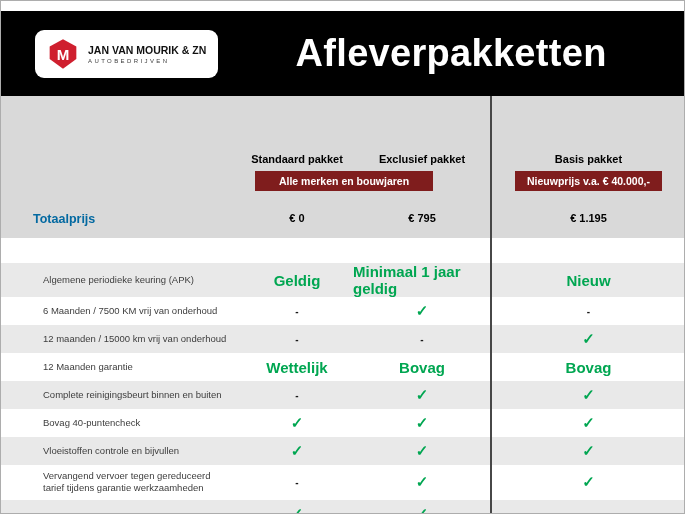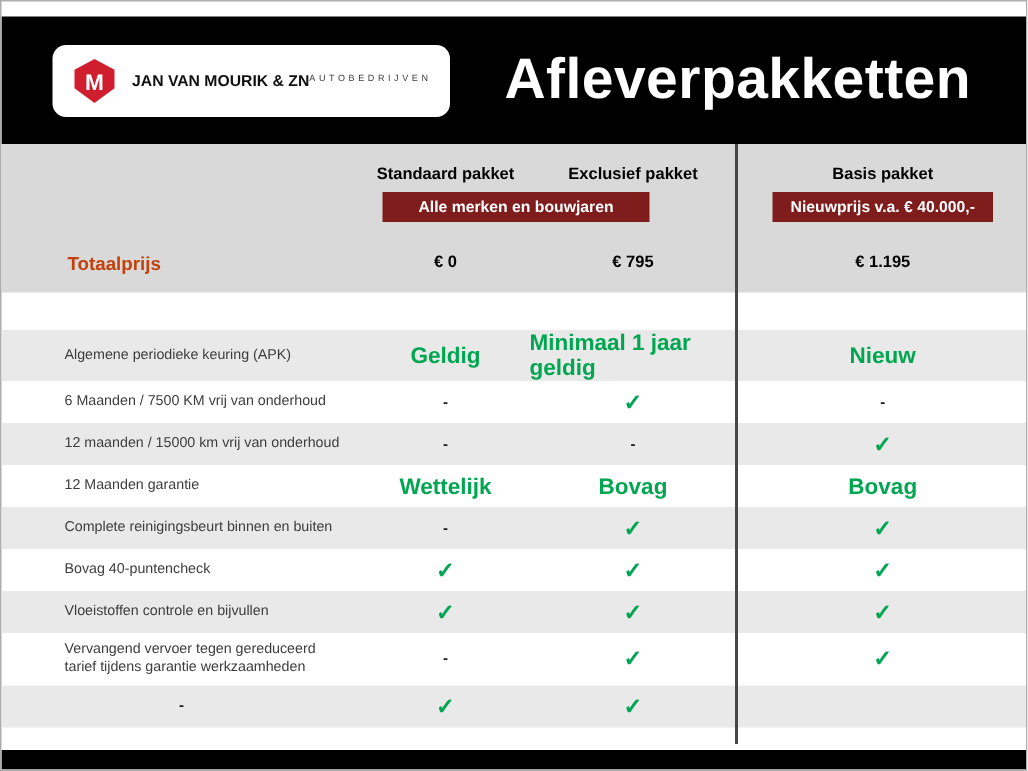--- a/index.html
+++ b/index.html
@@ -26,50 +26,50 @@
   .logo-box {
     background: #ffffff;
     border-radius: 9px;
     margin-left: 34px;
     padding: 7px 12px;
     display: flex; align-items: center; gap: 9px;
     height: 48px; min-width: 168px;
     flex: 0 0 auto;
   }
   .logo-svg { width: 32px; height: 32px; flex: 0 0 auto; }
-  .logo-text { display: flex; }
+  .logo-text { display: flex; flex-direction: column; }
   .logo-name { font-size: 10.5px; font-weight: bold; color: #111111; white-space: nowrap; }
   .logo-sub  { font-size: 6px; letter-spacing: 2.4px; color: #3c3c3c; margin-top: 2px; white-space: nowrap; }
   .page-title {
     flex: 1; text-align: center;
     color: #ffffff; font-size: 38px; font-weight: bold;
     letter-spacing: 0.3px;
   }
 
   
   .table-area { position: relative; flex: 1 1 auto; display: flex; flex-direction: column; }
   .divider {
     position: absolute; left: 489px; top: 0; bottom: 4px;
     width: 2px; background: #474747; z-index: 5;
   }
   .grid { display: grid; grid-template-columns: 240px 112px 138px 195px; }
 
   .head-band { background: #d9d9d9; padding-top: 14px; padding-bottom: 10px; }
-  .col-headers > div { text-align: center; font-weight: bold; font-size: 11px; color: #000000; }
+  .col-headers > div { text-align: center; font-weight: bold; font-size: 11px; color: #000000; margin-top: 43px; }
   .badge-row { margin-top: 6px; }
   .badge {
     background: #7f1d1d; color: #ffffff;
     font-weight: bold; font-size: 10.5px;
     text-align: center; padding: 4px 2px;
   }
   .badge-left  { grid-column: 2 / 4; margin: 0 58px 0 14px; }
   .badge-right { grid-column: 4 / 5; margin: 0 24px; }
 
   .total-row { margin-top: 13px; padding: 8px 0 2px; }
-  .total-label { padding-left: 44px; font-weight: bold; font-size: 12.5px; color: #c2410c; }
+  .total-label { padding-left: 32px; font-weight: bold; font-size: 12.5px; color: #0369a1; }
   .total-val { text-align: center; font-weight: bold; font-size: 11px; color: #000000; }
 
   .gap { height: 25px; }
 
   .feature-row { min-height: 28px; }
   .rows .feature-row:nth-child(odd) { background: #e9e9e9; }
   .row-label {
     padding: 5px 14px 5px 42px;
     font-size: 9.5px; color: #3d3d3d; line-height: 1.3;
     display: flex; align-items: center;

